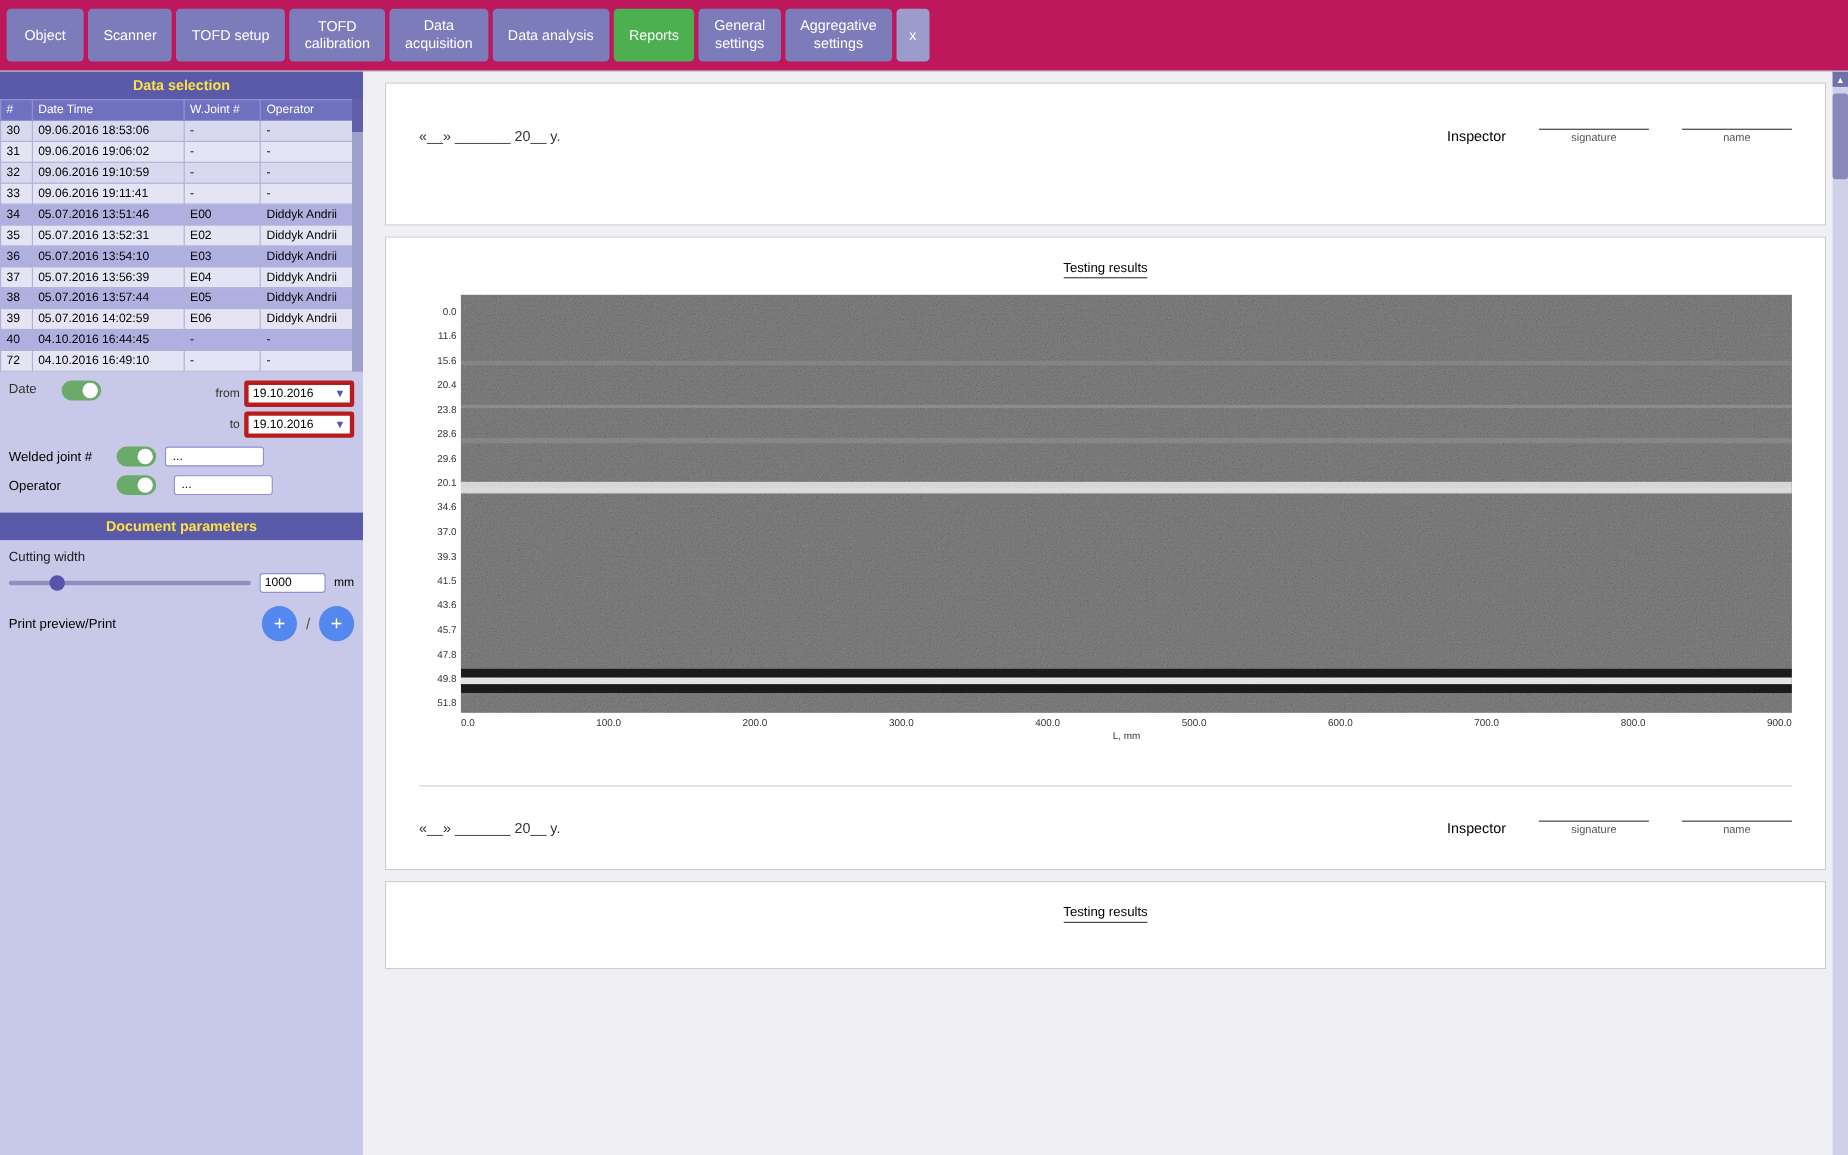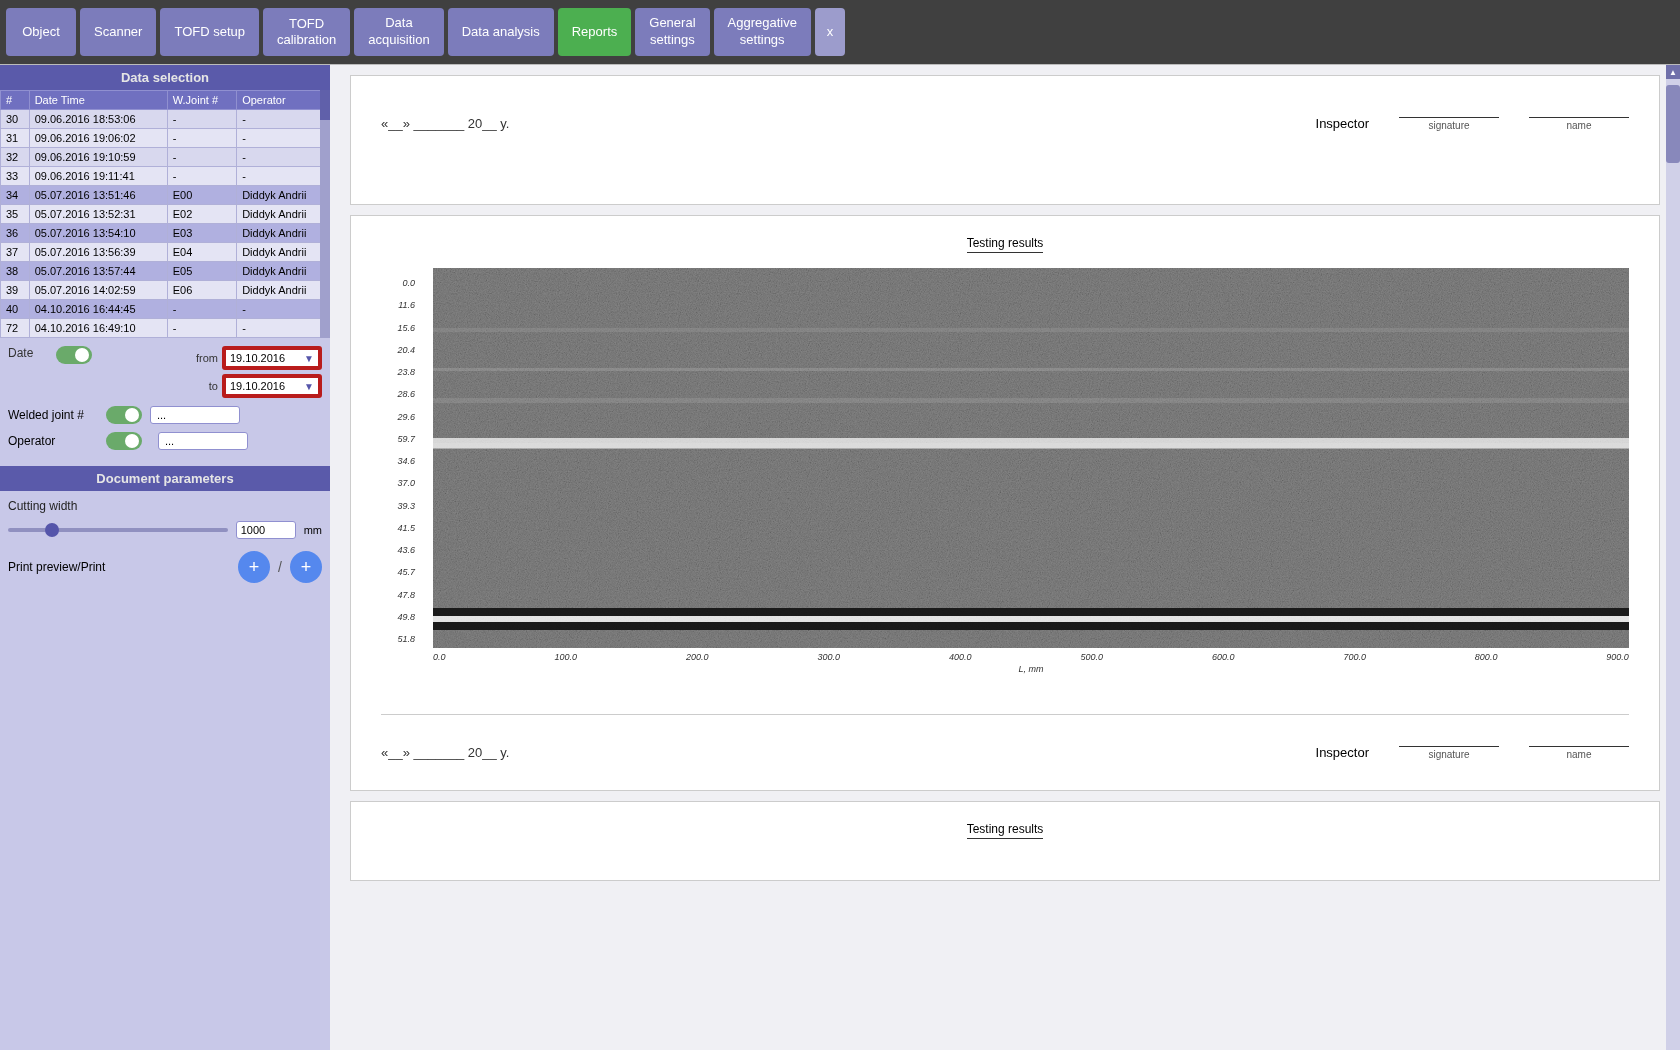--- a/index.html
+++ b/index.html
@@ -2,21 +2,21 @@
 <html><head>
   <meta charset="utf-8">
   <style>
     * { box-sizing: border-box; margin: 0; padding: 0; }
     body { font-family: Arial, sans-serif; font-size: 12px; background: #e8e8f0; overflow: hidden; width: 1680px; height: 1050px; }
 
     
     .top-nav {
       display: flex;
       align-items: stretch;
-      background: #404040;
+      background: #be185d;
       height: 65px;
       padding: 8px 6px;
       gap: 4px;
       border-bottom: 1px solid #bbb;
     }
     .nav-btn {
       background: #7c7cbb;
       color: white;
       border: none;
       border-radius: 4px;
@@ -50,21 +50,21 @@
       width: 330px;
       min-width: 330px;
       background: #c8c8e8;
       display: flex;
       flex-direction: column;
       overflow-y: auto;
     }
 
     .section-header {
       background: #5a5aaa;
-      color: #e5e5e5;
+      color: #fde047;
       text-align: center;
       padding: 5px 0;
       font-size: 13px;
       font-weight: bold;
     }
 
     .data-table {
       width: 100%;
       border-collapse: collapse;
       font-size: 11px;
@@ -329,22 +329,21 @@
     }
     .title-underline {
       border-bottom: 1px solid #333;
       display: inline-block;
       padding-bottom: 2px;
     }
 
     
     .bscan-container {
       display: flex;
-      gap: 14px;
-      font-style: italic;
+      gap: 0;
     }
     .bscan-y-axis {
       display: flex;
       flex-direction: column;
       justify-content: space-between;
       padding: 10px 4px 30px 0;
       width: 38px;
       font-size: 9px;
       color: #333;
       text-align: right;
@@ -629,21 +628,21 @@
 
         <div class="bscan-container">
           <div class="bscan-y-axis" id="y-axis-labels">
               <span>0.0</span>
               <span>11.6</span>
               <span>15.6</span>
               <span>20.4</span>
               <span>23.8</span>
               <span>28.6</span>
               <span>29.6</span>
-              <span>59.7</span>
+              <span>20.1</span>
               <span>34.6</span>
               <span>37.0</span>
               <span>39.3</span>
               <span>41.5</span>
               <span>43.6</span>
               <span>45.7</span>
               <span>47.8</span>
               <span>49.8</span>
               <span>51.8</span>
             </div>

